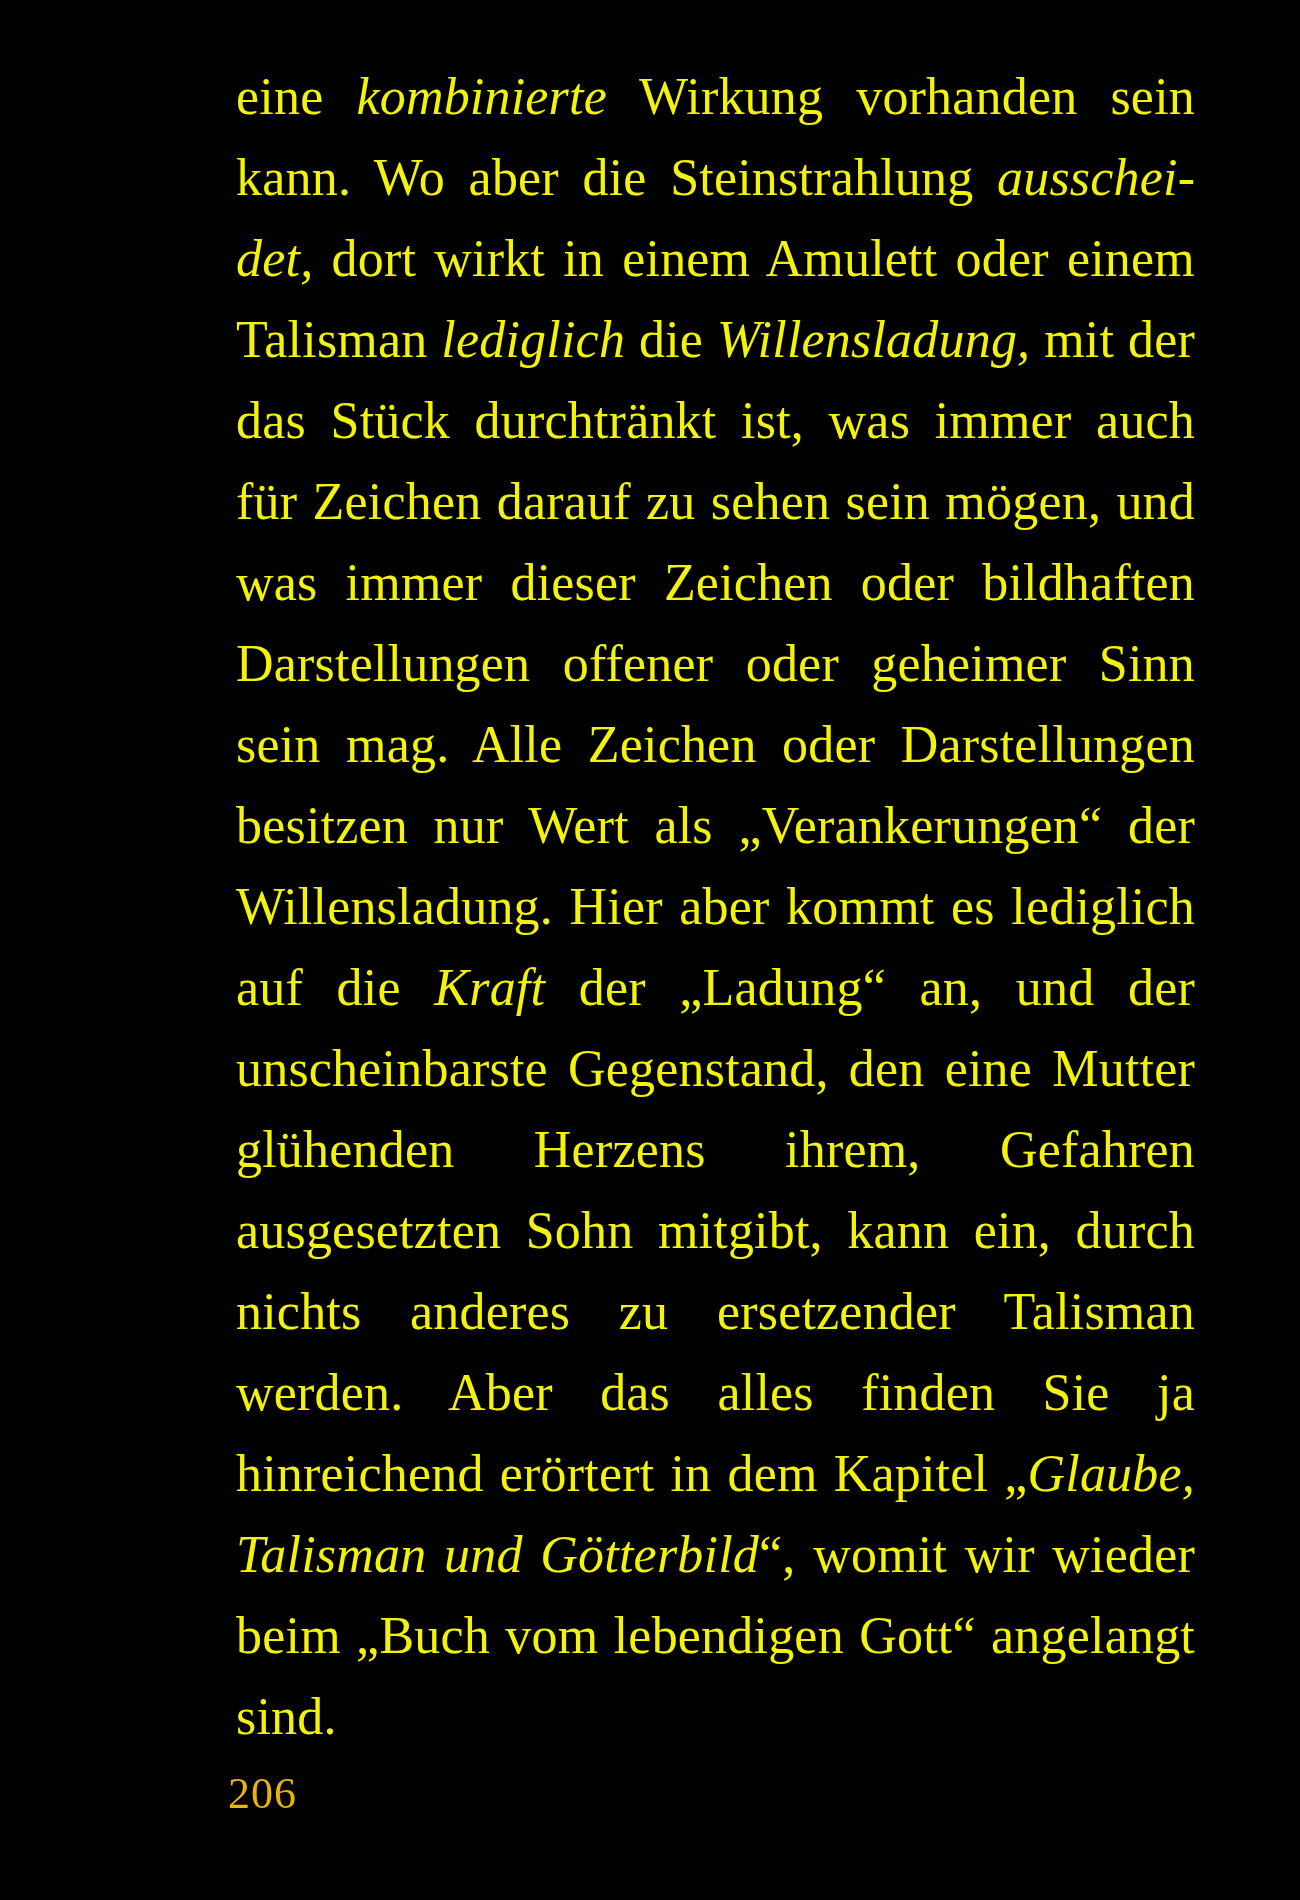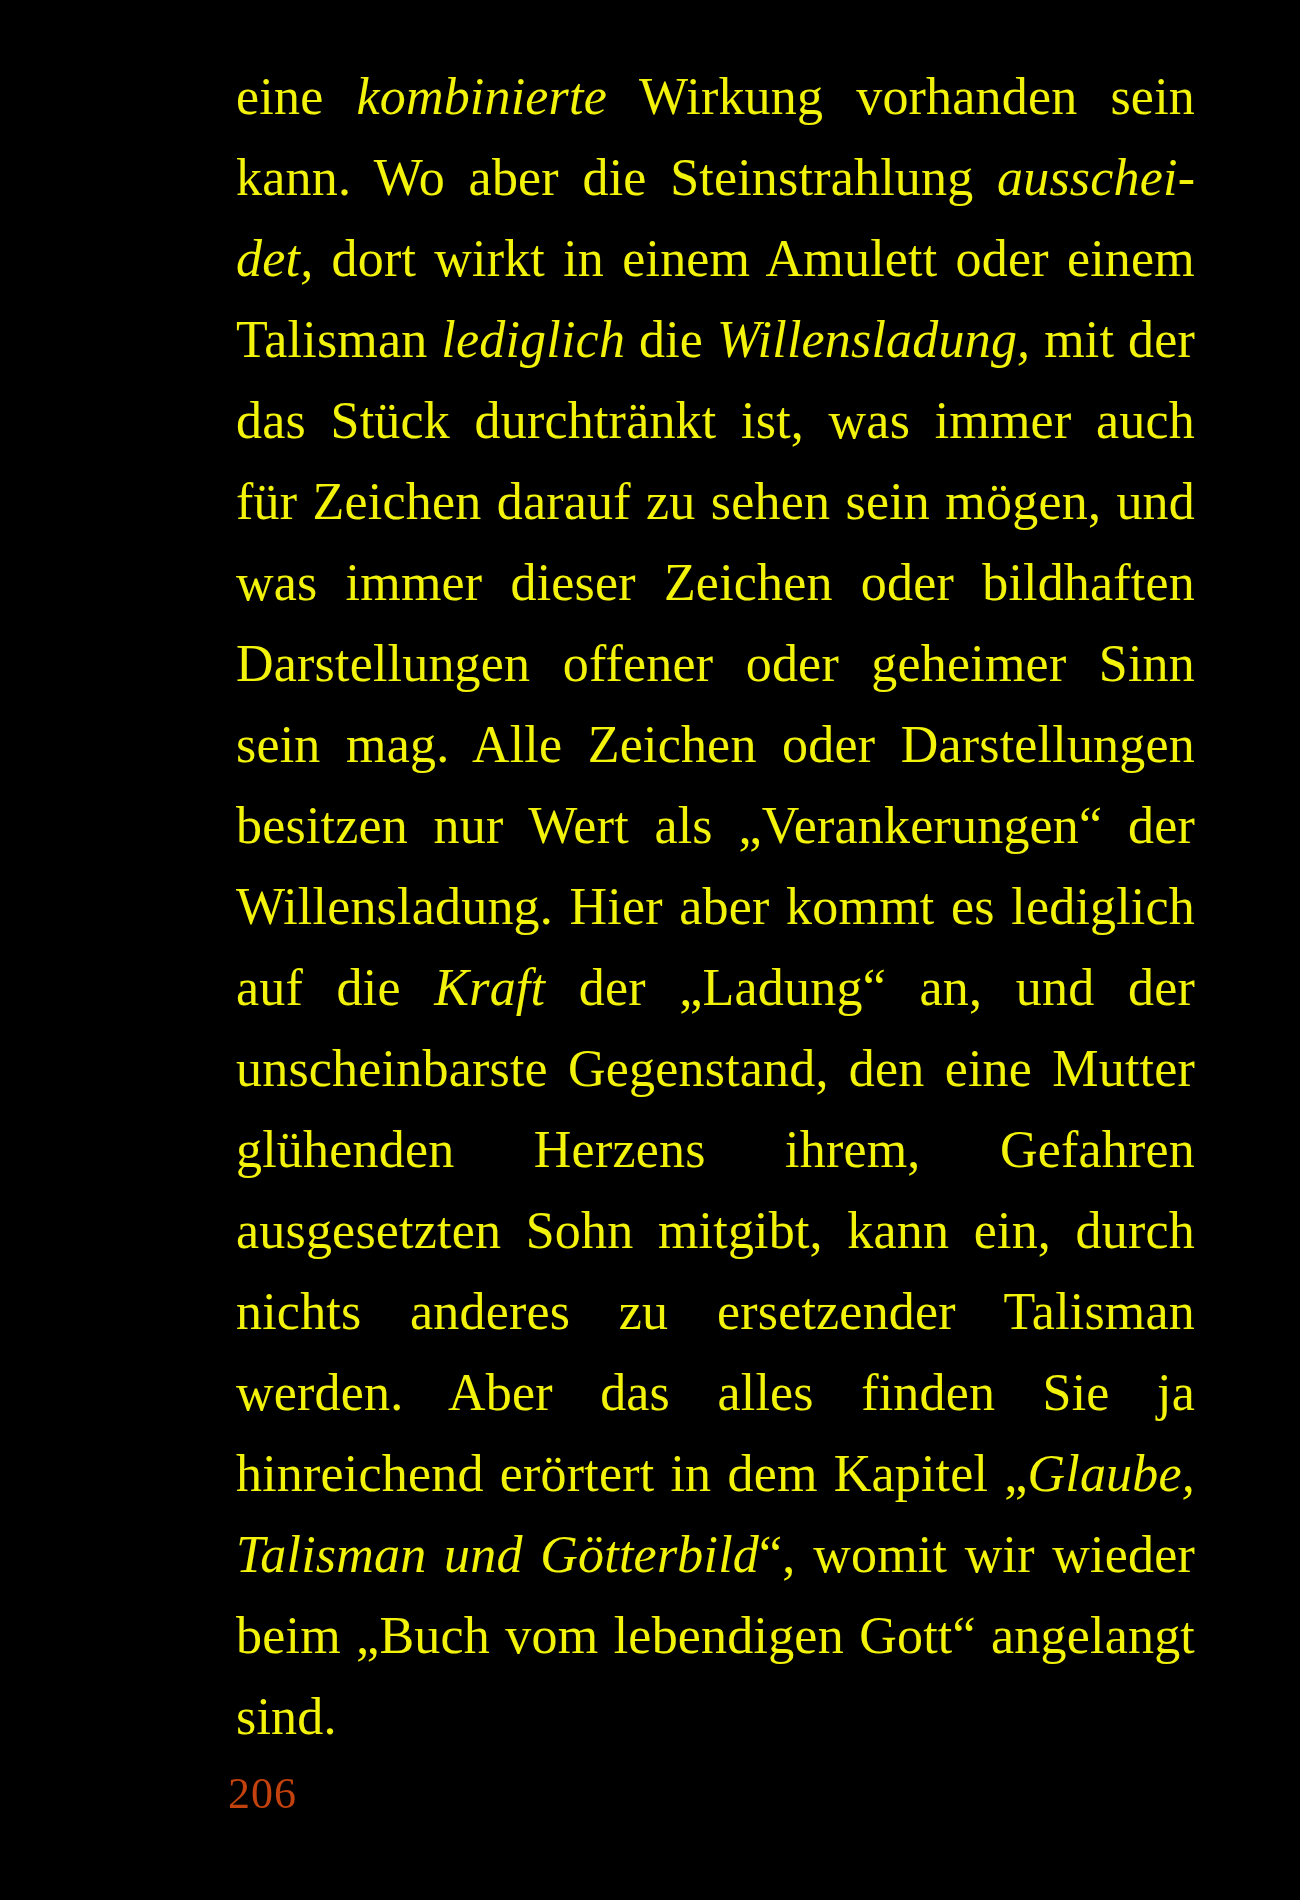--- a/index.html
+++ b/index.html
@@ -37,21 +37,21 @@
     margin: 8px;
     hyphens: manual;
   }
   .body-text i {
     font-style: italic;
   }
   .folio {
     position: absolute;
     left: 228px;
     top: 1768px;
-    color: #c2410c;
+    color: #eab308;
     font-size: 44px;
     line-height: 52px;
     letter-spacing: 1px;
   }
 </style>
 </head>
 <body>
 
 <div class="page">
   <div class="text-column">

